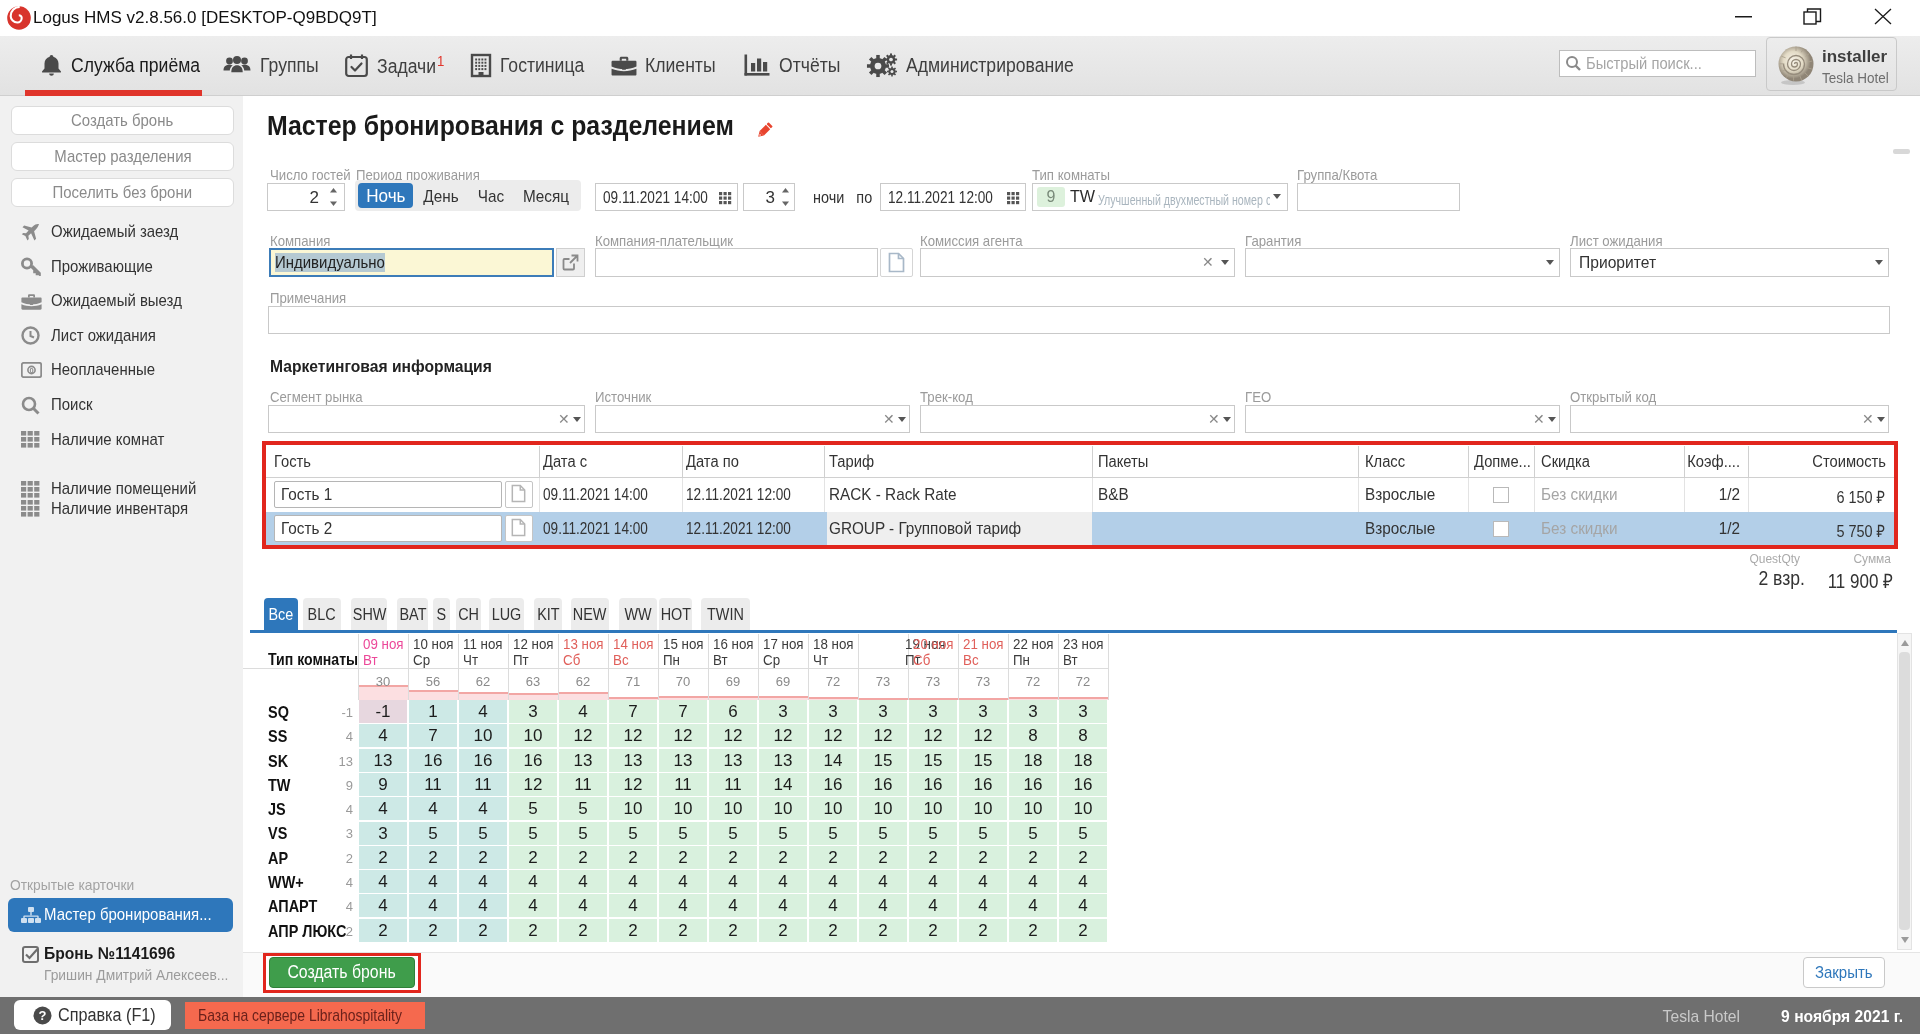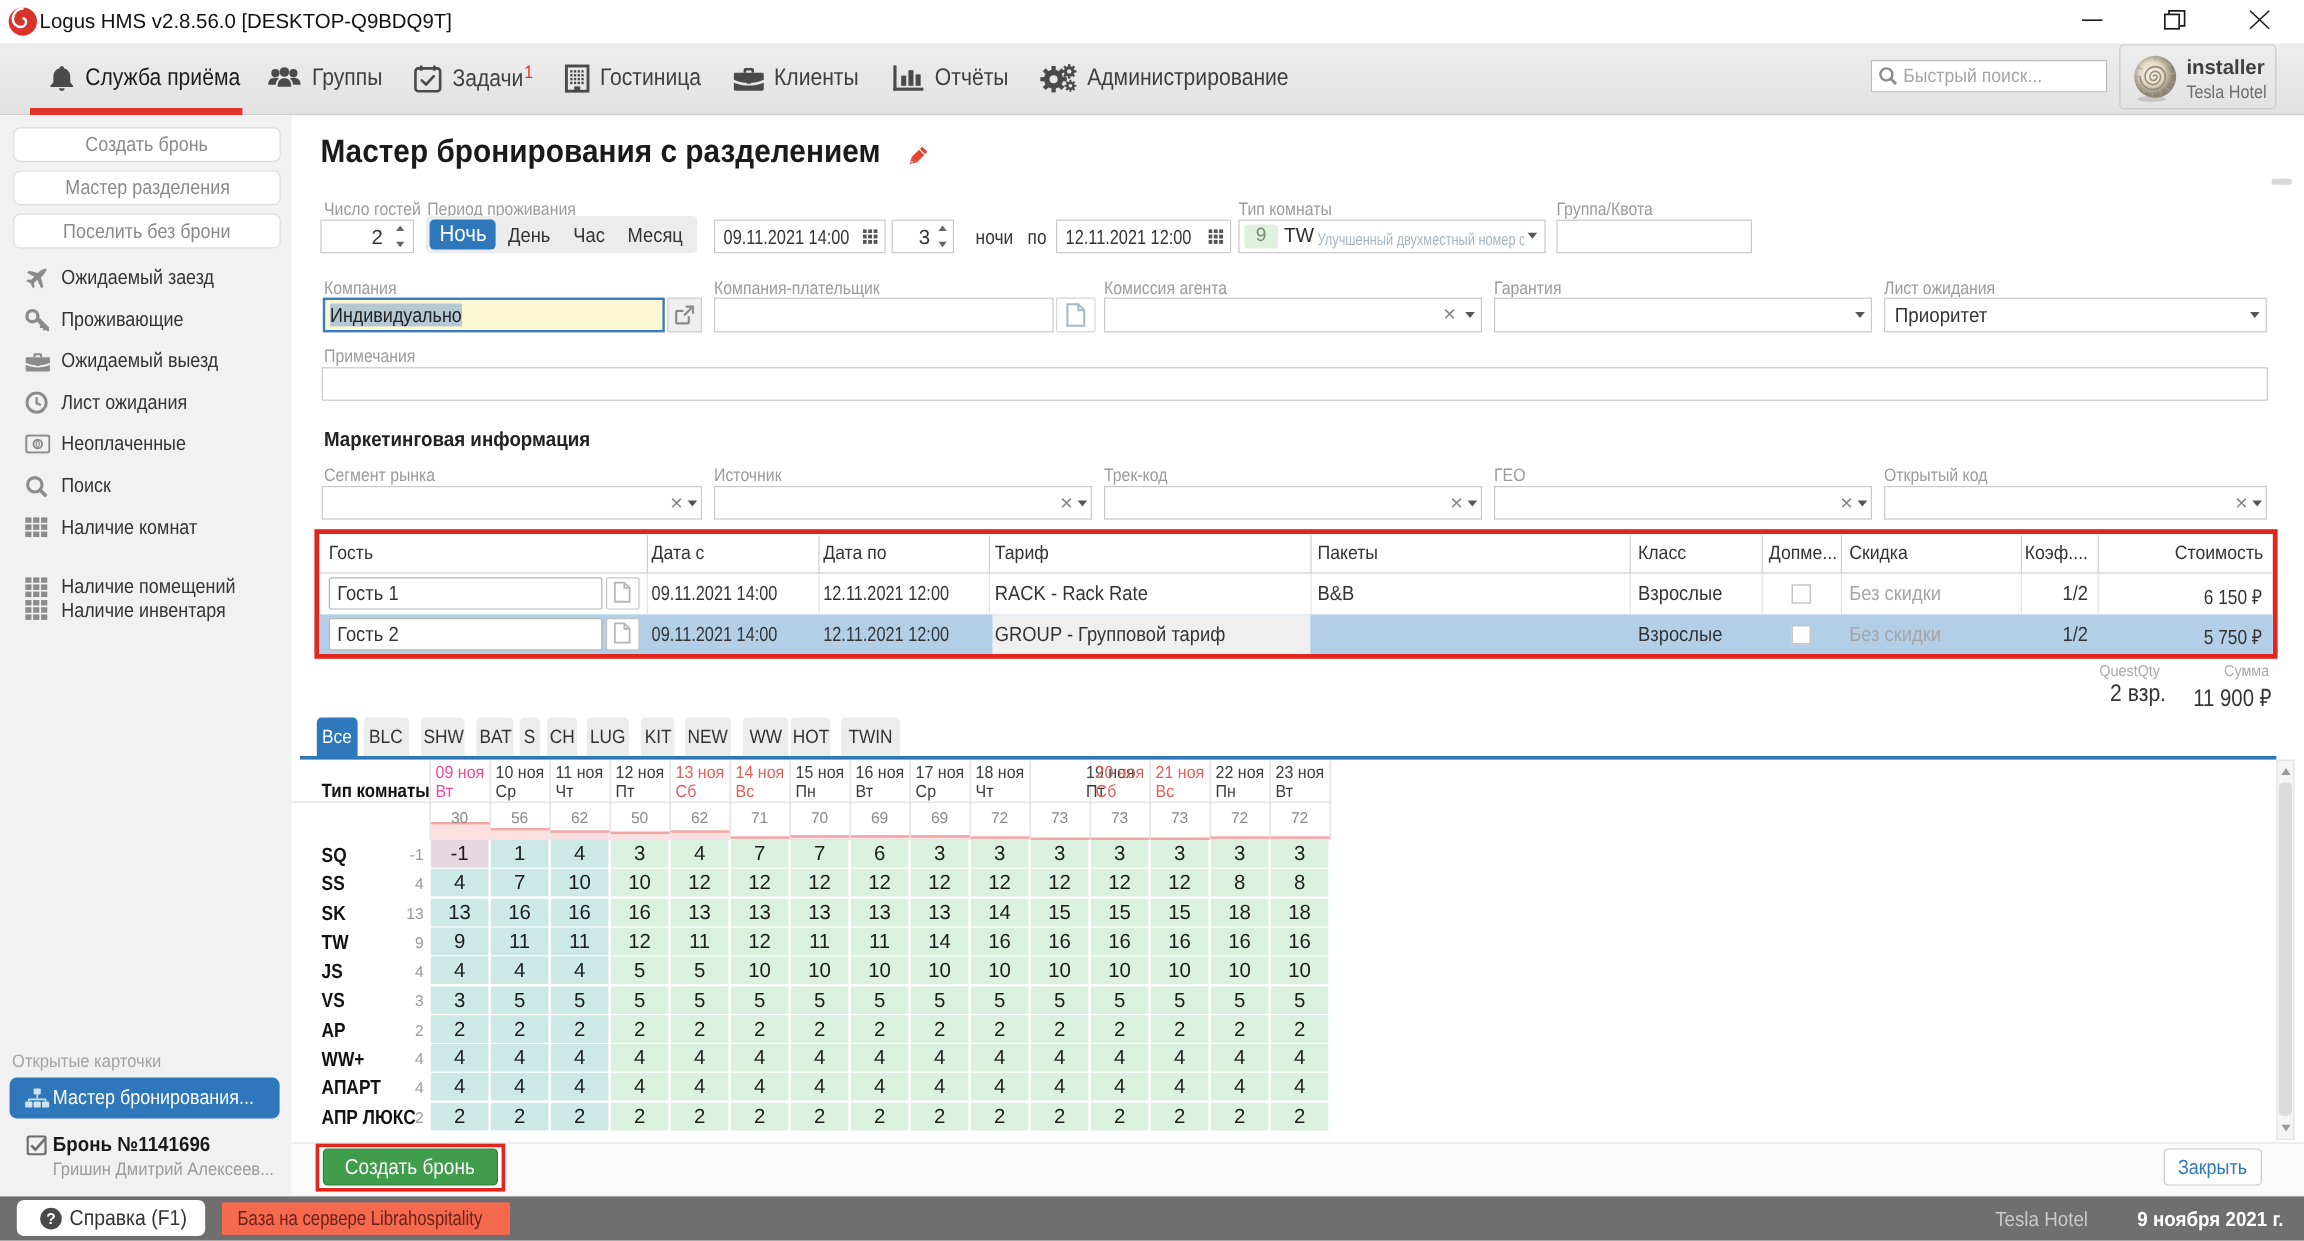--- a/index.html
+++ b/index.html
@@ -562,21 +562,21 @@
 <div class="abs" style="left:963px;top:636px;width:46px;overflow:hidden;font-size:14.5px;color:#e05f5a;line-height:16px;white-space:nowrap;"><span style="display:inline-block;transform:scaleX(0.92);transform-origin:0 50%;">21 ноя<br>Вс</span></div>
 <div class="abs" style="left:1013px;top:636px;width:46px;overflow:hidden;font-size:14.5px;color:#3c3c3c;line-height:16px;white-space:nowrap;"><span style="display:inline-block;transform:scaleX(0.92);transform-origin:0 50%;">22 ноя<br>Пн</span></div>
 <div class="abs" style="left:1063px;top:636px;width:46px;overflow:hidden;font-size:14.5px;color:#3c3c3c;line-height:16px;white-space:nowrap;"><span style="display:inline-block;transform:scaleX(0.92);transform-origin:0 50%;">23 ноя<br>Вт</span></div>
 <div class="abs" style="left:359px;top:685px;width:49px;height:15px;background:#fcdfe1;border-top:2px solid #f2a6a4;"></div>
 <div class="abs" style="left:358px;top:674px;width:50px;text-align:center;font-size:13px;color:#8a8a8a;">30</div>
 <div class="abs" style="left:409px;top:690px;width:49px;height:10px;background:#fcdfe1;border-top:2px solid #f2a6a4;"></div>
 <div class="abs" style="left:408px;top:674px;width:50px;text-align:center;font-size:13px;color:#8a8a8a;">56</div>
 <div class="abs" style="left:459px;top:692px;width:49px;height:8px;background:#fcdfe1;border-top:2px solid #f2a6a4;"></div>
 <div class="abs" style="left:458px;top:674px;width:50px;text-align:center;font-size:13px;color:#8a8a8a;">62</div>
 <div class="abs" style="left:509px;top:693px;width:49px;height:7px;background:#fcdfe1;border-top:2px solid #f2a6a4;"></div>
-<div class="abs" style="left:508px;top:674px;width:50px;text-align:center;font-size:13px;color:#8a8a8a;">50</div>
+<div class="abs" style="left:508px;top:674px;width:50px;text-align:center;font-size:13px;color:#8a8a8a;">63</div>
 <div class="abs" style="left:559px;top:692px;width:49px;height:8px;background:#fcdfe1;border-top:2px solid #f2a6a4;"></div>
 <div class="abs" style="left:558px;top:674px;width:50px;text-align:center;font-size:13px;color:#8a8a8a;">62</div>
 <div class="abs" style="left:609px;top:697px;width:49px;height:3px;background:#fcdfe1;border-top:2px solid #f2a6a4;"></div>
 <div class="abs" style="left:608px;top:674px;width:50px;text-align:center;font-size:13px;color:#8a8a8a;">71</div>
 <div class="abs" style="left:659px;top:696px;width:49px;height:4px;background:#fcdfe1;border-top:2px solid #f2a6a4;"></div>
 <div class="abs" style="left:658px;top:674px;width:50px;text-align:center;font-size:13px;color:#8a8a8a;">70</div>
 <div class="abs" style="left:709px;top:696px;width:49px;height:4px;background:#fcdfe1;border-top:2px solid #f2a6a4;"></div>
 <div class="abs" style="left:708px;top:674px;width:50px;text-align:center;font-size:13px;color:#8a8a8a;">69</div>
 <div class="abs" style="left:759px;top:696px;width:49px;height:4px;background:#fcdfe1;border-top:2px solid #f2a6a4;"></div>
 <div class="abs" style="left:758px;top:674px;width:50px;text-align:center;font-size:13px;color:#8a8a8a;">69</div>

